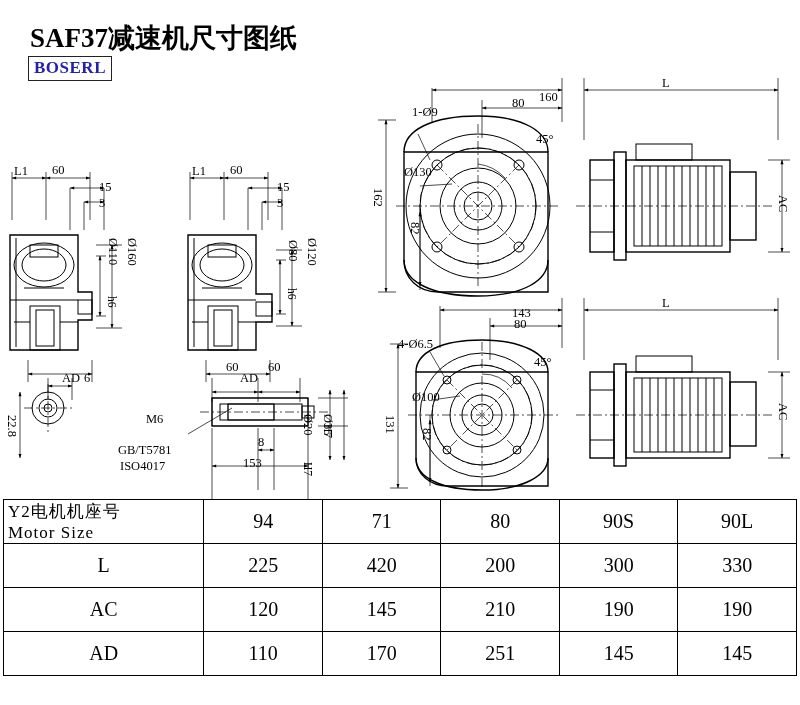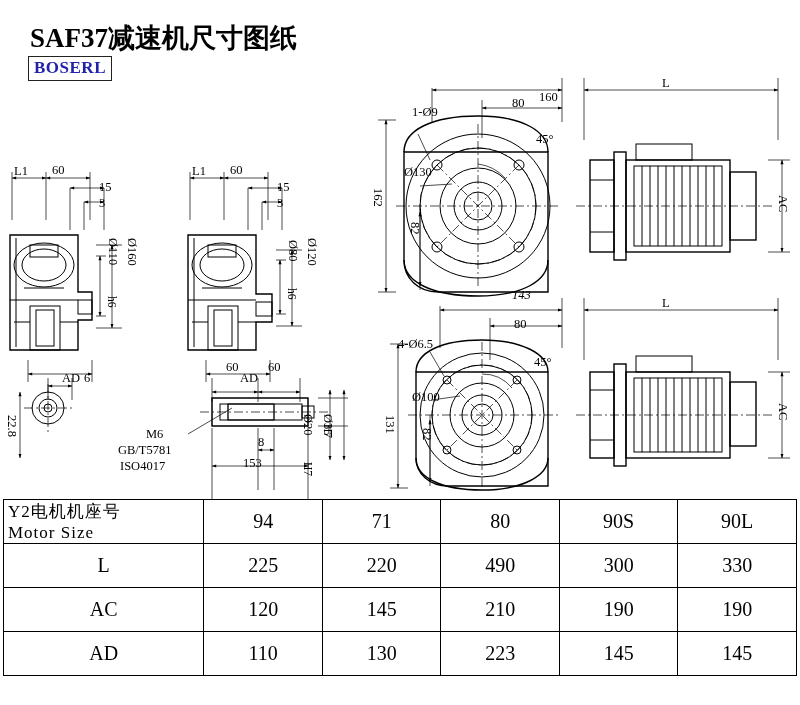--- a/index.html
+++ b/index.html
@@ -376,41 +376,41 @@
   <div class="lbl vert" style="left:285px; top:240px;">Ø80</div>
   <div class="lbl vert small" style="left:286px; top:288px;">h6</div>
   <div class="lbl vert" style="left:304px; top:238px;">Ø120</div>
   <div class="lbl" style="left:240px; top:371px;">AD</div>
 
   <div class="lbl" style="left:84px; top:371px;">6</div>
   <div class="lbl vert" style="left:4px; top:415px;">22.8</div>
 
   <div class="lbl" style="left:226px; top:360px;">60</div>
   <div class="lbl" style="left:268px; top:360px;">60</div>
-  <div class="lbl" style="left:146px; top:427px;">M6</div>
+  <div class="lbl" style="left:146px; top:412px;">M6</div>
   <div class="lbl" style="left:118px; top:443px;">GB/T5781</div>
   <div class="lbl" style="left:120px; top:459px;">ISO4017</div>
   <div class="lbl" style="left:258px; top:435px;">8</div>
   <div class="lbl" style="left:243px; top:456px;">153</div>
   <div class="lbl vert" style="left:300px; top:414px;">Ø20</div>
   <div class="lbl vert small" style="left:302px; top:462px;">H7</div>
   <div class="lbl vert" style="left:320px; top:414px;">Ø35</div>
   <div class="lbl vert small" style="left:322px; top:424px;">H7</div>
 
   <div class="lbl" style="left:511px; top:90px;margin-left:28px;">160</div>
   <div class="lbl" style="left:512px; top:96px;">80</div>
   <div class="lbl" style="left:412px; top:105px;">1-Ø9</div>
   <div class="lbl" style="left:536px; top:132px;">45°</div>
   <div class="lbl" style="left:404px; top:158px;margin-top:7px;">Ø130</div>
   <div class="lbl vert" style="left:370px; top:188px;">162</div>
   <div class="lbl vert" style="left:407px; top:222px;">82</div>
   <div class="lbl" style="left:662px; top:76px;">L</div>
   <div class="lbl vert" style="left:775px; top:195px;">AC</div>
 
-  <div class="lbl" style="left:512px; top:288px;font-style:italic;">143</div>
+  <div class="lbl" style="left:512px; top:306px;">143</div>
   <div class="lbl" style="left:514px; top:317px;">80</div>
   <div class="lbl" style="left:398px; top:337px;text-align:right;">4-Ø6.5</div>
   <div class="lbl" style="left:534px; top:355px;">45°</div>
   <div class="lbl" style="left:412px; top:390px;">Ø100</div>
   <div class="lbl vert" style="left:382px; top:415px;">131</div>
   <div class="lbl vert" style="left:419px; top:428px;">82</div>
   <div class="lbl" style="left:662px; top:296px;">L</div>
   <div class="lbl vert" style="left:775px; top:403px;">AC</div>
 
   <table class="tbl">
@@ -422,37 +422,37 @@
         </td>
         <td class="cx">94</td>
         <td class="cx">71</td>
         <td class="cx">80</td>
         <td class="cx">90S</td>
         <td class="cx">90L</td>
       </tr>
       <tr>
         <td class="c0 rowlabel">L</td>
         <td class="cx">225</td>
-        <td class="cx">220</td>
-        <td class="cx">490</td>
+        <td class="cx">420</td>
+        <td class="cx">200</td>
         <td class="cx">300</td>
         <td class="cx">330</td>
       </tr>
       <tr>
         <td class="c0 rowlabel">AC</td>
         <td class="cx">120</td>
         <td class="cx">145</td>
         <td class="cx">210</td>
         <td class="cx">190</td>
         <td class="cx">190</td>
       </tr>
       <tr>
         <td class="c0 rowlabel">AD</td>
         <td class="cx">110</td>
-        <td class="cx">130</td>
-        <td class="cx">223</td>
+        <td class="cx">170</td>
+        <td class="cx">251</td>
         <td class="cx">145</td>
         <td class="cx">145</td>
       </tr>
     </tbody>
   </table>
 
 </div>
 
 </body></html>

